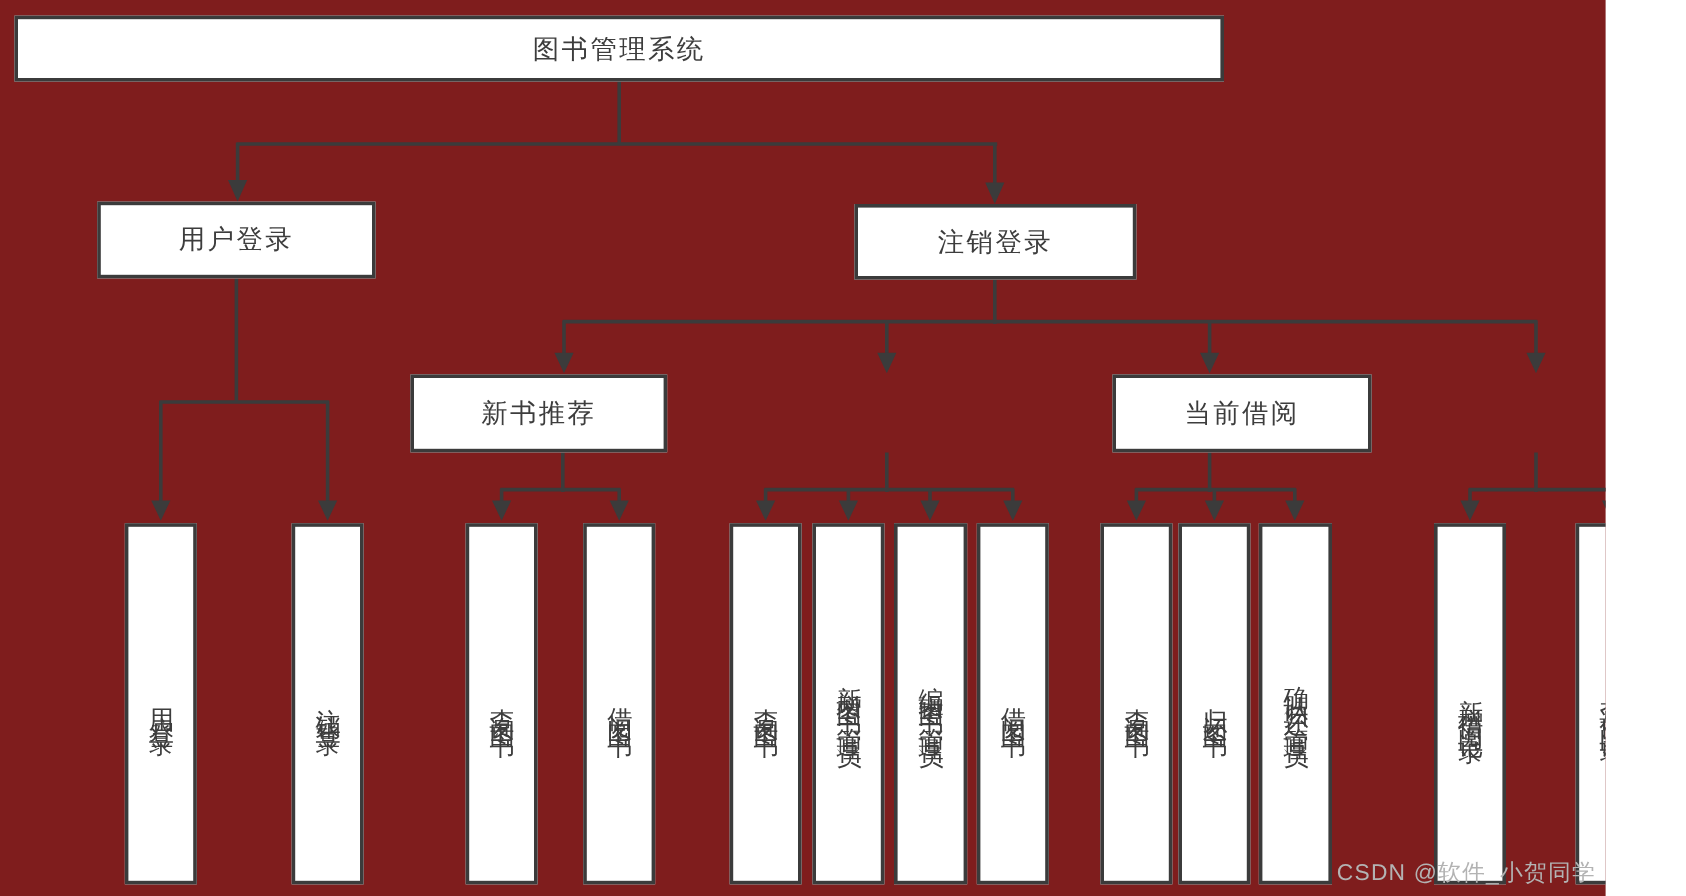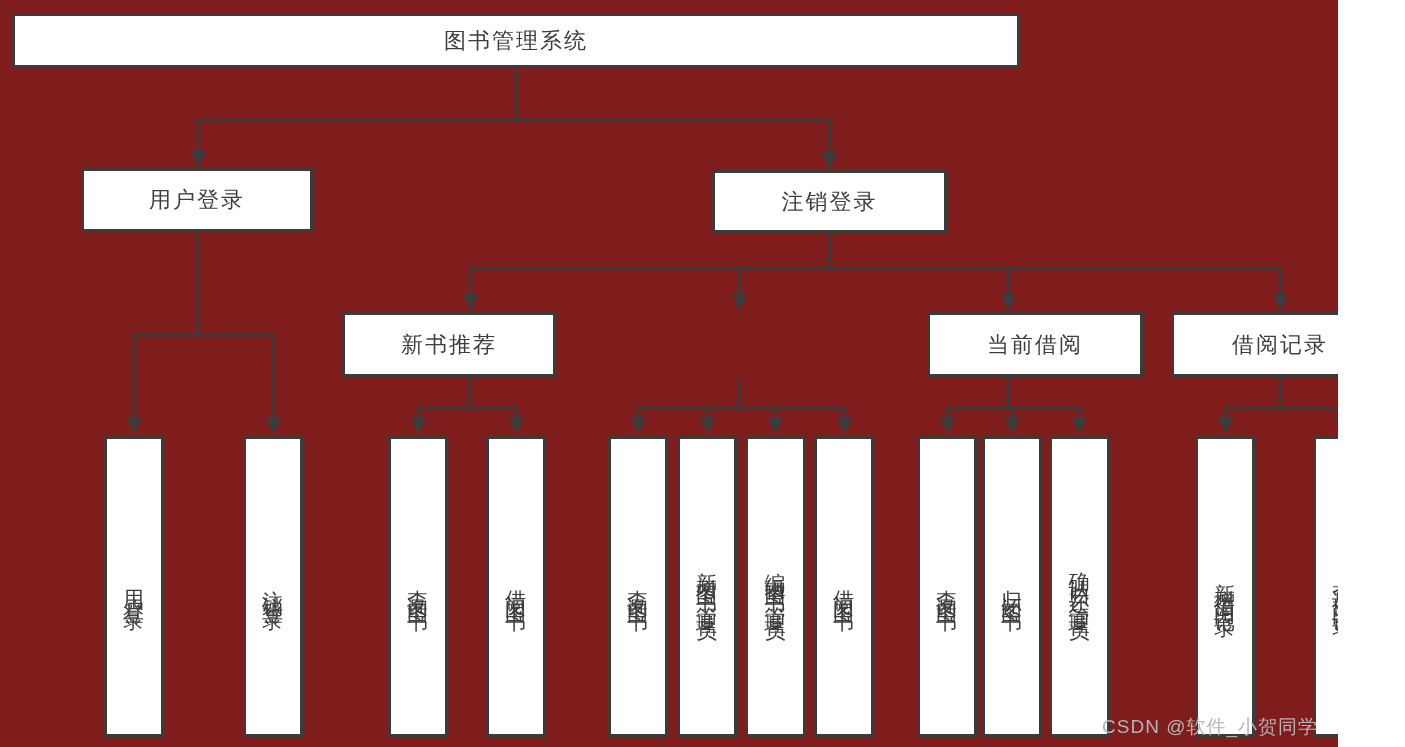--- a/index.html
+++ b/index.html
@@ -32,21 +32,21 @@
     letter-spacing:7px;
     line-height:1;
   }
   .wires{
     position:absolute;
     left:0;top:0;width:1405px;height:747px;
     pointer-events:none;
   }
   .watermark{
     position:absolute;
-    right:20px;
+    right:8px;
     bottom:7px;
     font-size:19px;
     letter-spacing:1px;
     color:#b3b3b3;
     z-index:5;
     white-space:nowrap;
   }
 </style>
 </head>
 <body>
@@ -96,21 +96,20 @@
     </g>
   </svg>
 
   <div class="node h-node" style="left:12px;top:13px;width:1008px;height:55px;">图书管理系统</div>
 
   <div class="node h-node" style="left:81px;top:168px;width:232px;height:64px;">用户登录</div>
   <div class="node h-node" style="left:712px;top:170px;width:235px;height:63px;">注销登录</div>
 
   <div class="node h-node" style="left:342px;top:312px;width:214px;height:65px;">新书推荐</div>
   <div class="node h-node" style="left:899px;top:312px;width:216px;height:65px;margin-left:28px;">当前借阅</div>
-  <div class="node h-node" style="left:1171px;top:312px;width:218px;height:65px;">借阅记录</div>
 
   <div class="node v-node" style="left:104px;top:436px;width:60px;height:301px;">用户登录</div>
   <div class="node v-node" style="left:243px;top:436px;width:60px;height:301px;">注销登录</div>
 
   <div class="node v-node" style="left:388px;top:436px;width:60px;height:301px;">查询图书</div>
   <div class="node v-node" style="left:486px;top:436px;width:60px;height:301px;">借阅图书</div>
 
   <div class="node v-node" style="left:608px;top:436px;width:60px;height:301px;">查询图书</div>
   <div class="node v-node" style="left:677px;top:436px;width:60px;height:301px;">新增图书（管理员）</div>
   <div class="node v-node" style="left:745px;top:436px;width:61px;height:301px;">编辑图书（管理员）</div>

